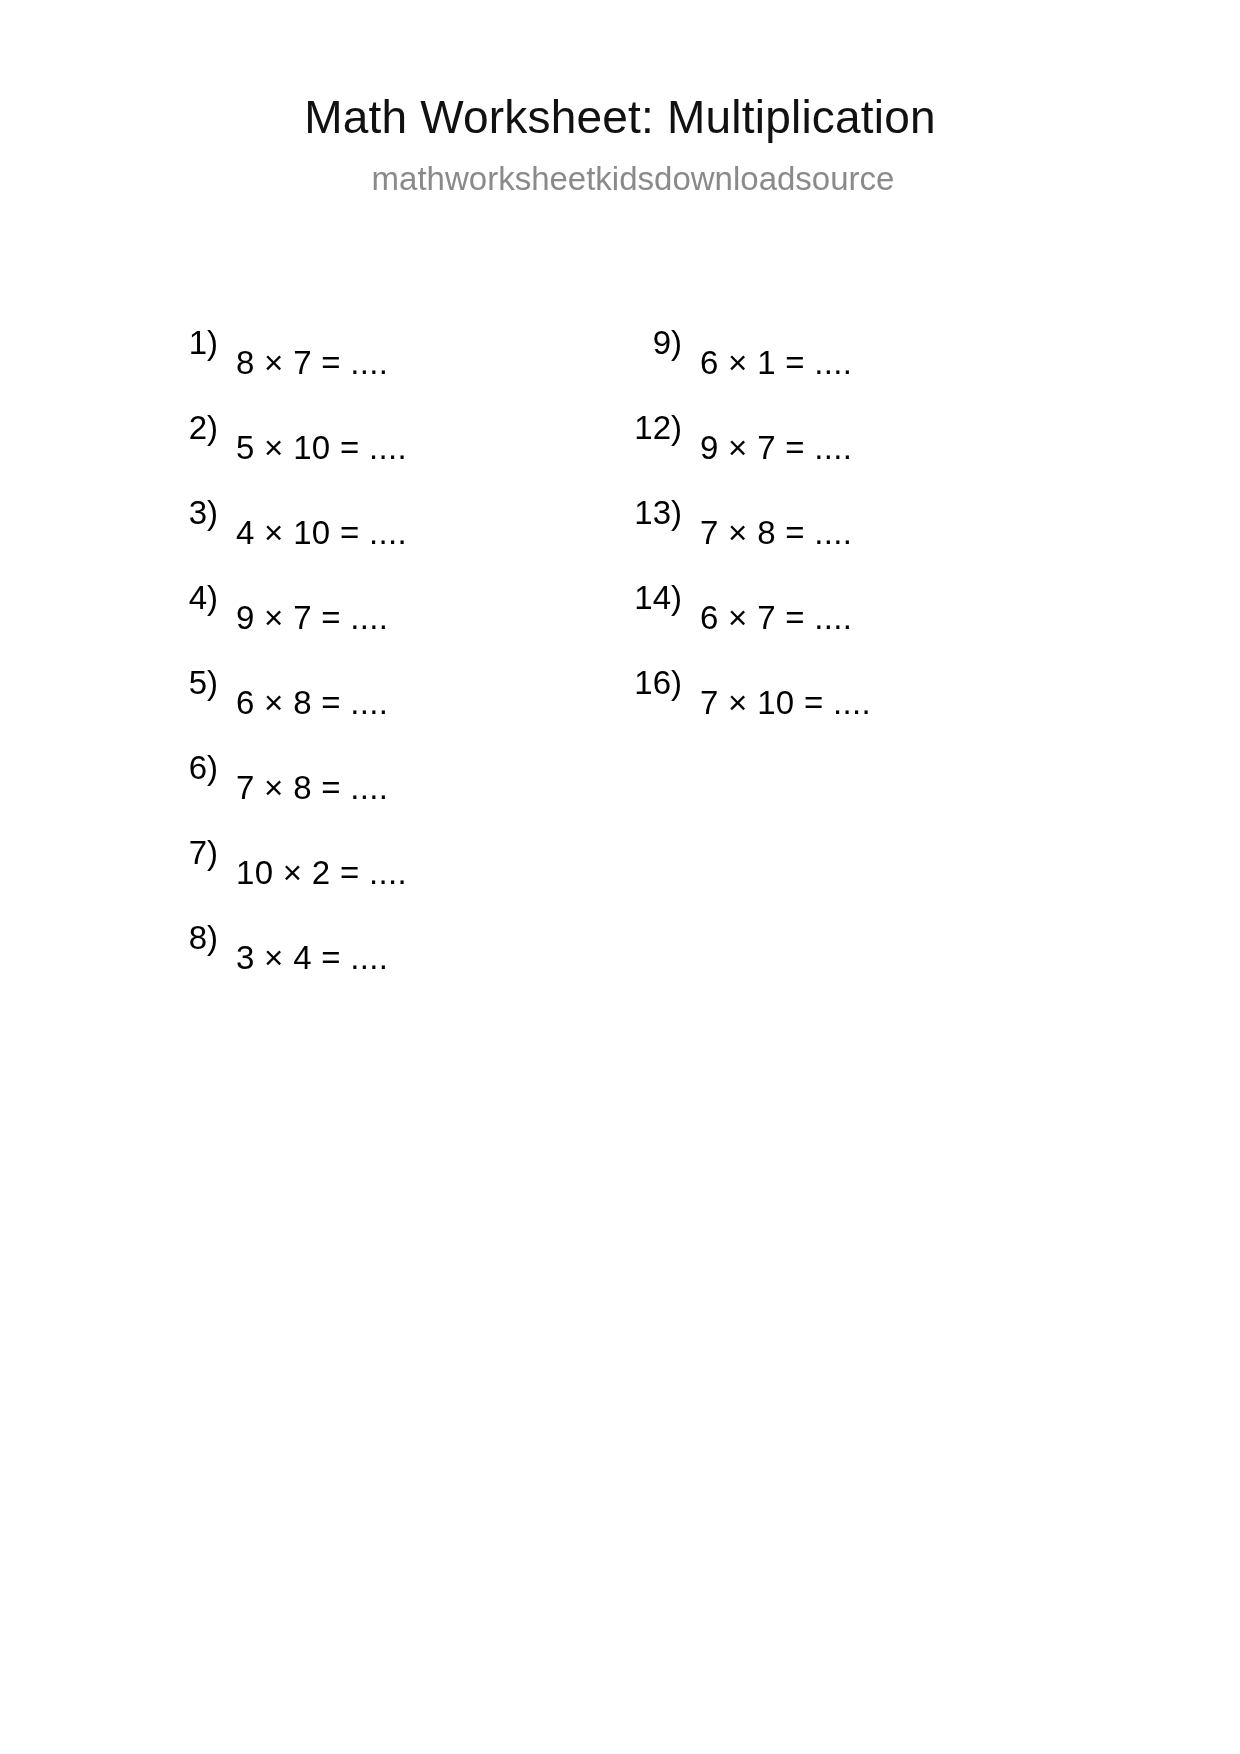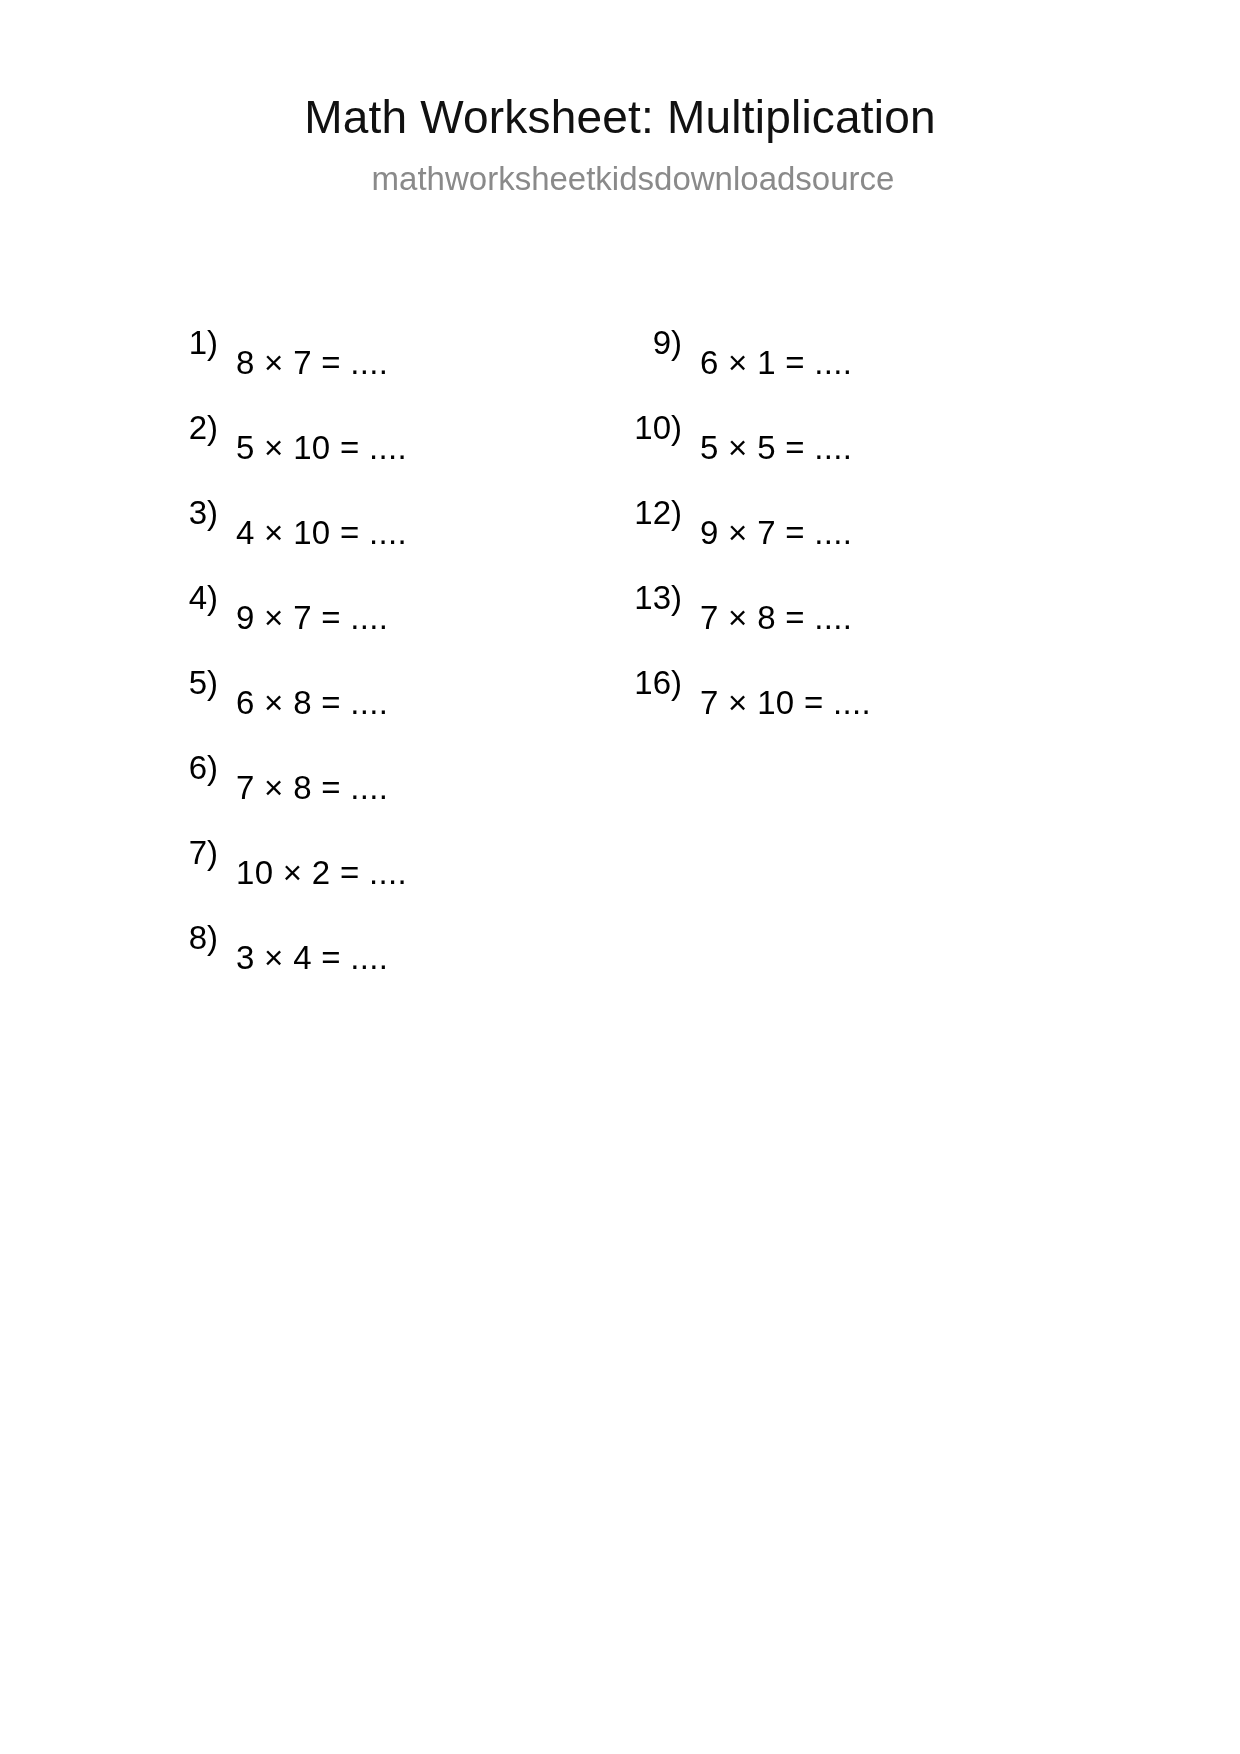--- a/index.html
+++ b/index.html
@@ -127,30 +127,30 @@
         <span class="expr">3 × 4 = ....</span>
       </div>
     </div>
 
     <div class="column col-right">
       <div class="problem">
         <span class="num">9)</span>
         <span class="expr">6 × 1 = ....</span>
       </div>
       <div class="problem">
-        <span class="num">10)</span>
-        <span class="expr">5 × 5 = ....</span>
-      </div>
-      <div class="problem">
         <span class="num">12)</span>
         <span class="expr">9 × 7 = ....</span>
       </div>
       <div class="problem">
         <span class="num">13)</span>
         <span class="expr">7 × 8 = ....</span>
+      </div>
+      <div class="problem">
+        <span class="num">14)</span>
+        <span class="expr">6 × 7 = ....</span>
       </div>
       <div class="problem">
         <span class="num">16)</span>
         <span class="expr">7 × 10 = ....</span>
       </div>
     </div>
 
   </div>
 </div>
 

